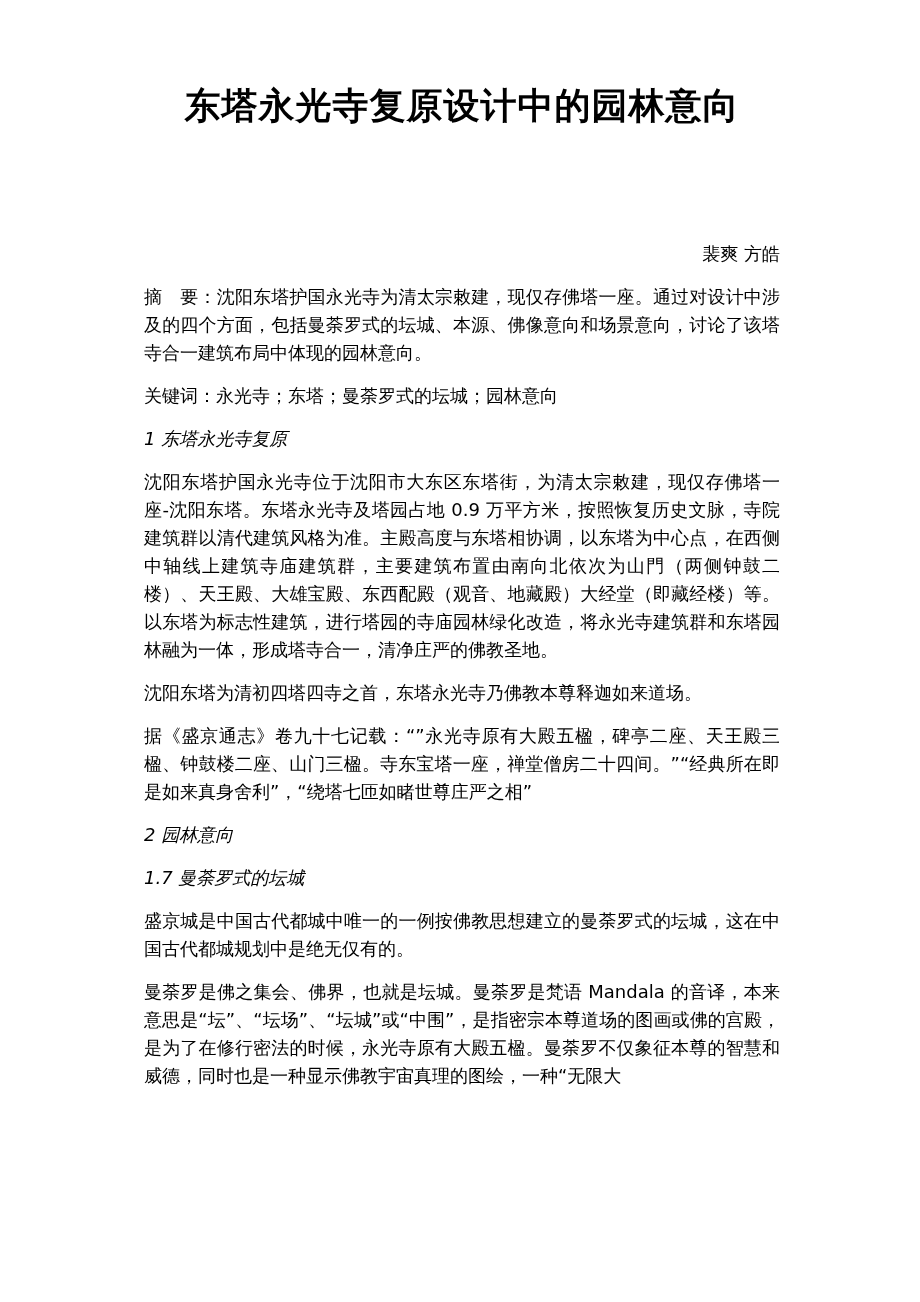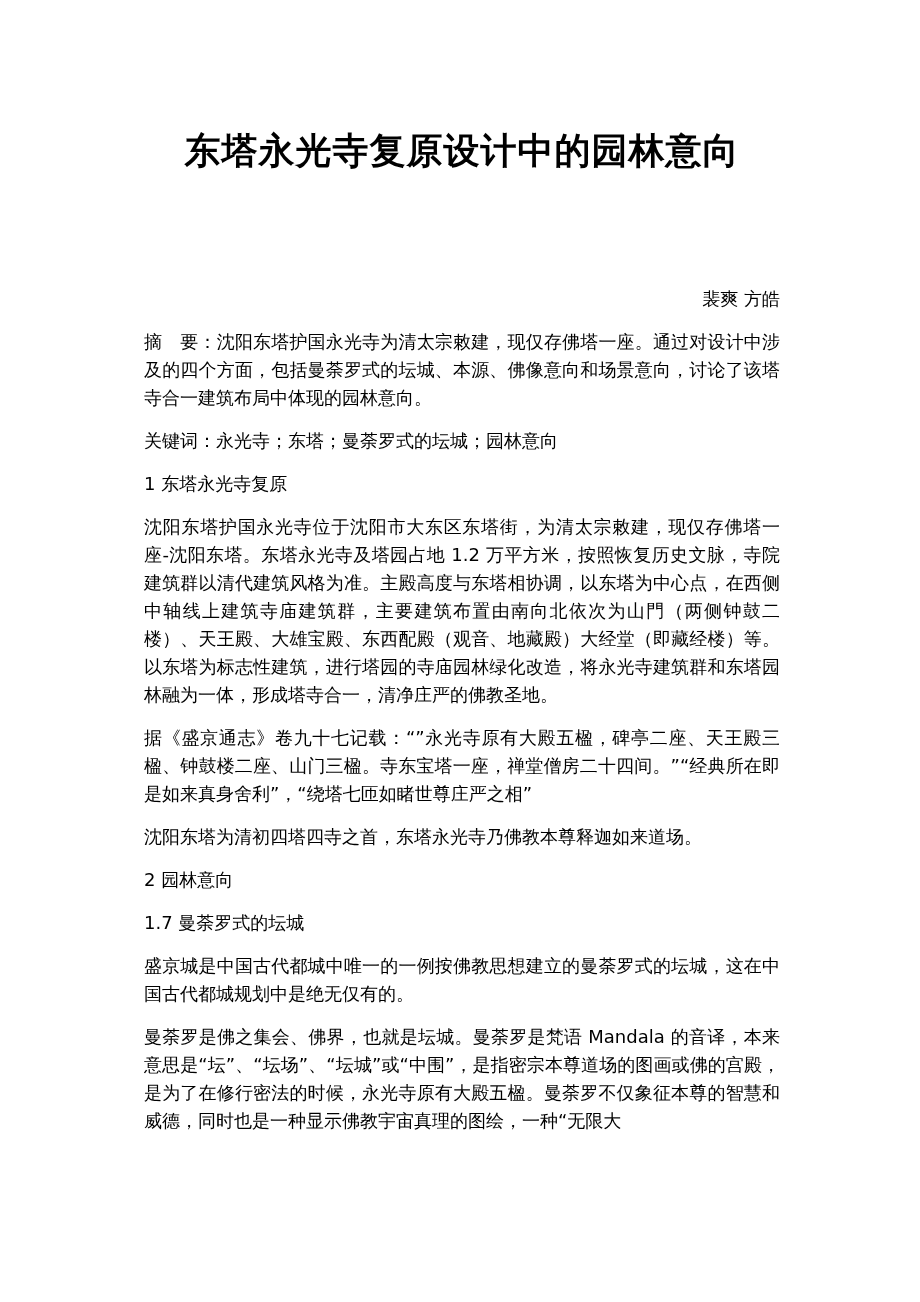--- a/index.html
+++ b/index.html
@@ -9,22 +9,22 @@
   }
   body {
     width: 920px;
     height: 1302px;
     overflow: hidden;
     font-family: "DejaVu Sans", "Liberation Sans", sans-serif;
     color: #000000;
   }
   .doc {
     width: 636px;
-    margin: 16px 0 0 144px;
-    padding-top: 112px;
+    margin: 0 0 0 144px;
+    padding-top: 83px;
   }
   .doc-title {
     font-size: 36px;
     font-weight: bold;
     text-align: center;
     line-height: 1.25;
     margin: 0 0 0 0;
     letter-spacing: 1px;
     white-space: nowrap;
   }
@@ -38,42 +38,43 @@
     font-size: 18px;
     line-height: 28px;
     margin: 15px 0 0 0;
     text-align: justify;
     word-break: break-all;
   }
   .heading {
     font-size: 18px;
     line-height: 28px;
     margin: 15px 0 0 0;
+    font-style: italic;
   }
 </style>
 </head>
 <body>
 
 <div class="doc">
 
   <h1 class="doc-title">东塔永光寺复原设计中的园林意向</h1>
 
   <p class="authors">裴爽 方皓</p>
 
   <p class="para">摘　要：沈阳东塔护国永光寺为清太宗敕建，现仅存佛塔一座。通过对设计中涉及的四个方面，包括曼荼罗式的坛城、本源、佛像意向和场景意向，讨论了该塔寺合一建筑布局中体现的园林意向。</p>
 
   <p class="para">关键词：永光寺；东塔；曼荼罗式的坛城；园林意向</p>
 
   <p class="heading">1 东塔永光寺复原</p>
 
-  <p class="para">沈阳东塔护国永光寺位于沈阳市大东区东塔街，为清太宗敕建，现仅存佛塔一座-沈阳东塔。东塔永光寺及塔园占地 1.2 万平方米，按照恢复历史文脉，寺院建筑群以清代建筑风格为准。主殿高度与东塔相协调，以东塔为中心点，在西侧中轴线上建筑寺庙建筑群，主要建筑布置由南向北依次为山門（两侧钟鼓二楼）、天王殿、大雄宝殿、东西配殿（观音、地藏殿）大经堂（即藏经楼）等。以东塔为标志性建筑，进行塔园的寺庙园林绿化改造，将永光寺建筑群和东塔园林融为一体，形成塔寺合一，清净庄严的佛教圣地。</p>
+  <p class="para">沈阳东塔护国永光寺位于沈阳市大东区东塔街，为清太宗敕建，现仅存佛塔一座-沈阳东塔。东塔永光寺及塔园占地 0.9 万平方米，按照恢复历史文脉，寺院建筑群以清代建筑风格为准。主殿高度与东塔相协调，以东塔为中心点，在西侧中轴线上建筑寺庙建筑群，主要建筑布置由南向北依次为山門（两侧钟鼓二楼）、天王殿、大雄宝殿、东西配殿（观音、地藏殿）大经堂（即藏经楼）等。以东塔为标志性建筑，进行塔园的寺庙园林绿化改造，将永光寺建筑群和东塔园林融为一体，形成塔寺合一，清净庄严的佛教圣地。</p>
+
+  <p class="para">沈阳东塔为清初四塔四寺之首，东塔永光寺乃佛教本尊释迦如来道场。</p>
 
   <p class="para">据《盛京通志》卷九十七记载：“”永光寺原有大殿五楹，碑亭二座、天王殿三楹、钟鼓楼二座、山门三楹。寺东宝塔一座，禅堂僧房二十四间。”“经典所在即是如来真身舍利”，“绕塔七匝如睹世尊庄严之相”</p>
-
-  <p class="para">沈阳东塔为清初四塔四寺之首，东塔永光寺乃佛教本尊释迦如来道场。</p>
 
   <p class="heading">2 园林意向</p>
 
   <p class="heading">1.7 曼荼罗式的坛城</p>
 
   <p class="para">盛京城是中国古代都城中唯一的一例按佛教思想建立的曼荼罗式的坛城，这在中国古代都城规划中是绝无仅有的。</p>
 
   <p class="para">曼荼罗是佛之集会、佛界，也就是坛城。曼荼罗是梵语 Mandala 的音译，本来意思是“坛”、“坛场”、“坛城”或“中围”，是指密宗本尊道场的图画或佛的宫殿，是为了在修行密法的时候，永光寺原有大殿五楹。曼荼罗不仅象征本尊的智慧和威德，同时也是一种显示佛教宇宙真理的图绘，一种“无限大</p>
 
 </div>

